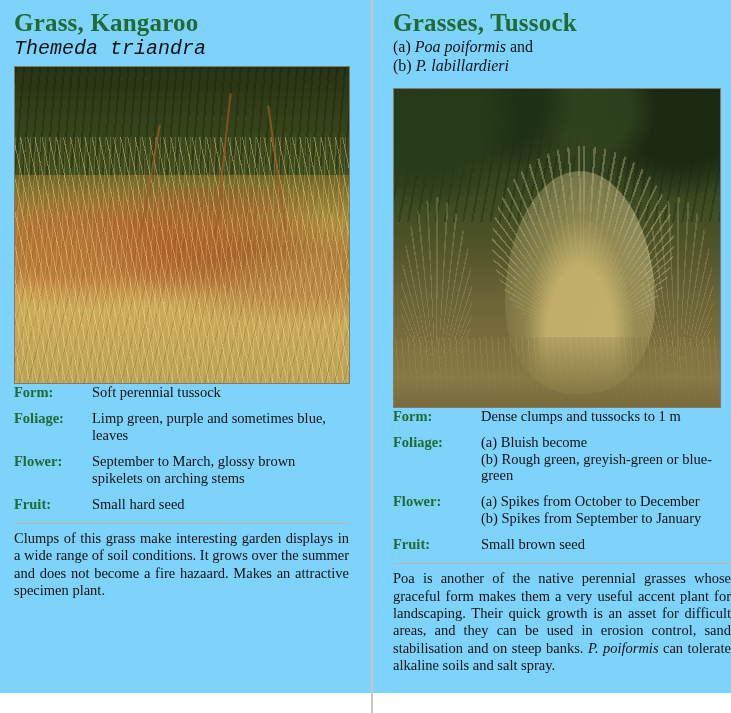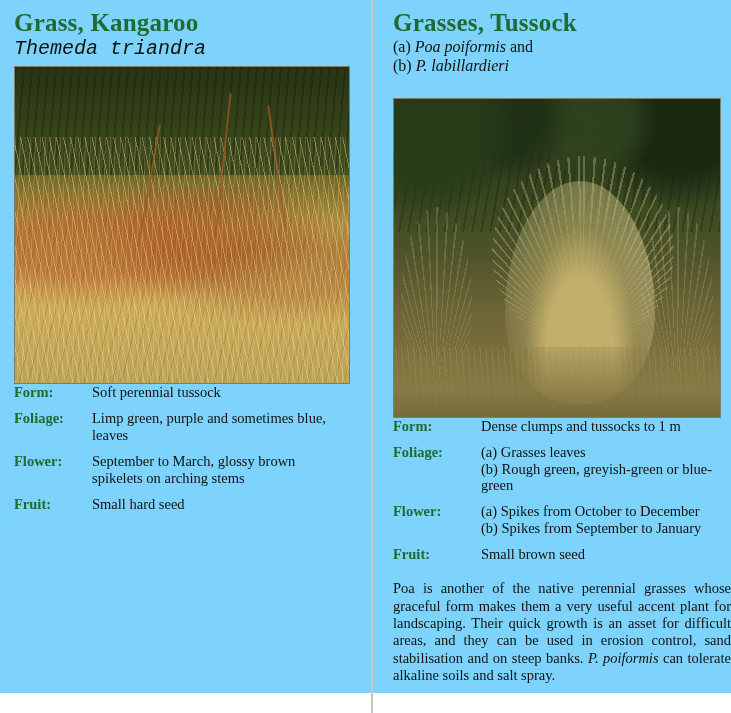--- a/index.html
+++ b/index.html
@@ -247,32 +247,33 @@
       </tr>
       <tr>
         <td class="attr-label">Fruit:</td>
         <td class="attr-value">Small hard seed</td>
       </tr>
     </tbody>
       </table>
 
     <div class="sep"></div>
 
+    <p class="body-text">Clumps of this grass make interesting garden displays in a wide range of soil conditions.  It grows over the summer and does not become a fire hazaard.  Makes an attractive specimen plant.</p>
   </div>
 
   <div class="divider"></div>
 
   <div class="column col-right">
 
     <div class="title">Grasses, Tussock</div>
 
     <div class="subtitle-line">
       <span>(a) </span><i>Poa poiformis</i><span> and</span>
     </div>
-    <div class="subtitle-line" style="margin-bottom:22px;">
+    <div class="subtitle-line" style="margin-bottom:12px;">
       <span>(b) </span><i>P. labillardieri</i>
     </div>
 
     <div class="photo photo-right">
       <div class="ph-layer tk-bg"></div>
       <div class="ph-layer tk-trees"></div>
       <div class="ph-layer tk-side-grass tk-left"></div>
       <div class="ph-layer tk-side-grass tk-right"></div>
       <div class="ph-layer tk-spray"></div>
       <div class="ph-layer tk-tussock"></div>
@@ -281,21 +282,21 @@
 
     <table class="attrs">
       <tbody>
           <tr>
         <td class="attr-label">Form:</td>
         <td class="attr-value">Dense clumps and tussocks to 1 m</td>
       </tr>
       <tr>
         <td class="attr-label">Foliage:</td>
         <td class="attr-value">
-          <span class="attr-sub">(a) Grasses leaves</span>
+          <span class="attr-sub">(a) Bluish become</span>
           <span class="attr-sub">(b) Rough green, greyish-green or blue-green</span>
         </td>
       </tr>
       <tr>
         <td class="attr-label">Flower:</td>
         <td class="attr-value">
           <span class="attr-sub">(a) Spikes from October to December</span>
           <span class="attr-sub">(b) Spikes from September to January</span>
         </td>
       </tr>

